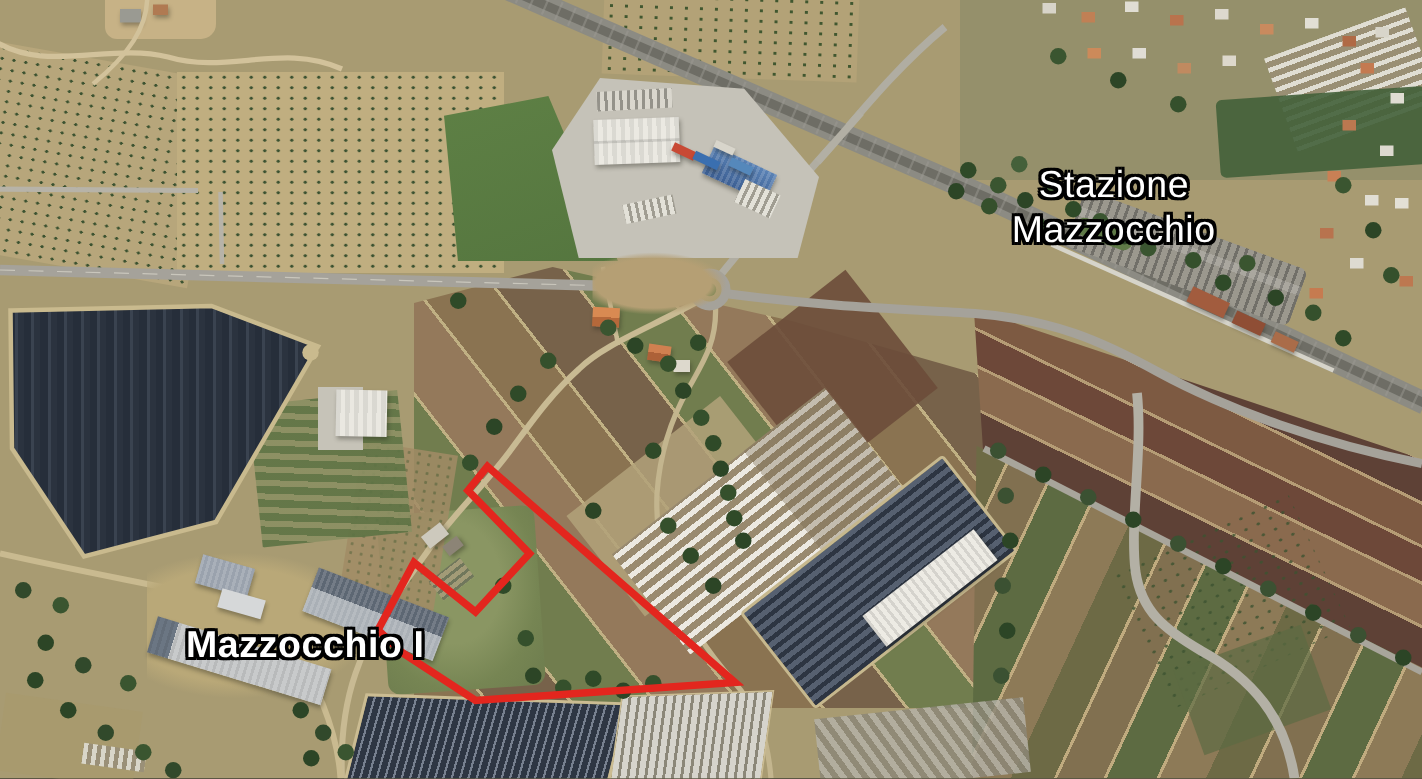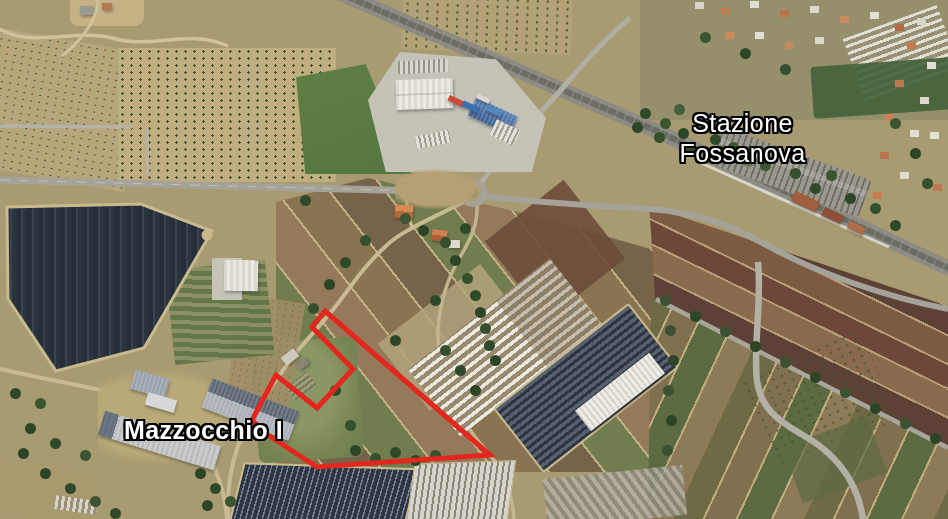--- a/index.html
+++ b/index.html
@@ -129,19 +129,19 @@
   <div class="trees" style="left:300px;top:195px;background:#2f4a28;box-shadow:100px 18px 0 #3a5530,118px 30px 0 #2c4526,140px 42px 0 #35502c,160px 28px 0 #2f4a28,150px 60px 0 #2c4526,162px 78px 0 #35502c,170px 95px 0 #2f4a28,175px 112px 0 #2c4526,180px 128px 0 #35502c,184px 145px 0 #2f4a28,190px 160px 0 #2c4526,60px 40px 0 #35502c,40px 62px 0 #2f4a28,24px 84px 0 #2c4526,8px 108px 0 #35502c,130px 100px 0 #2f4a28,90px 140px 0 #2c4526,140px 150px 0 #35502c,155px 170px 0 #2f4a28,170px 190px 0 #2c4526,45px 225px 0 #35502c,30px 190px 0 #2f4a28,50px 250px 0 #2c4526,70px 258px 0 #35502c,90px 252px 0 #2f4a28,110px 260px 0 #2c4526,130px 255px 0 #35502c;"></div>
   <div class="trees" style="left:10px;top:388px;background:#31492b;box-shadow:25px 10px 0 #3a5530,15px 35px 0 #2c4526,40px 50px 0 #31492b,70px 62px 0 #3a5530,30px 80px 0 #2c4526,55px 95px 0 #31492b,80px 108px 0 #3a5530,8px 60px 0 #2c4526,100px 120px 0 #31492b,185px 80px 0 #2c4526,200px 95px 0 #31492b,215px 108px 0 #3a5530,192px 112px 0 #2c4526;"></div>
   <div class="trees" style="left:660px;top:295px;background:#3b5132;box-shadow:30px 16px 0 #2c4526,60px 31px 0 #3b5132,90px 46px 0 #2c4526,120px 62px 0 #3b5132,150px 77px 0 #2c4526,180px 92px 0 #3b5132,210px 108px 0 #2c4526,240px 123px 0 #3b5132,270px 138px 0 #2c4526,5px 30px 0 #3b5132,8px 60px 0 #2c4526,3px 90px 0 #3b5132,6px 120px 0 #2c4526,2px 150px 0 #3b5132;"></div>
 
   <svg class="ovl" width="948" height="519" viewBox="0 0 948 519">
     <polygon fill="none" stroke-linejoin="miter" points="325,311 490,455 317,467 268,435 252,420 276,375 317,408 353,369 312,327" stroke="#e3261e" stroke-width="5"></polygon>
   </svg>
 
   <div class="lbl" style="left:640px;top:108px;width:205px;">
     <div>Stazione</div>
-    <div>Fossanova</div>
+    <div>Mazzocchio</div>
   </div>
   <div class="lbl" style="left:124px;top:415px;font-weight:bold;">
     <div>Mazzocchio I</div>
   </div>
 
 </div>
 
 </body></html>

